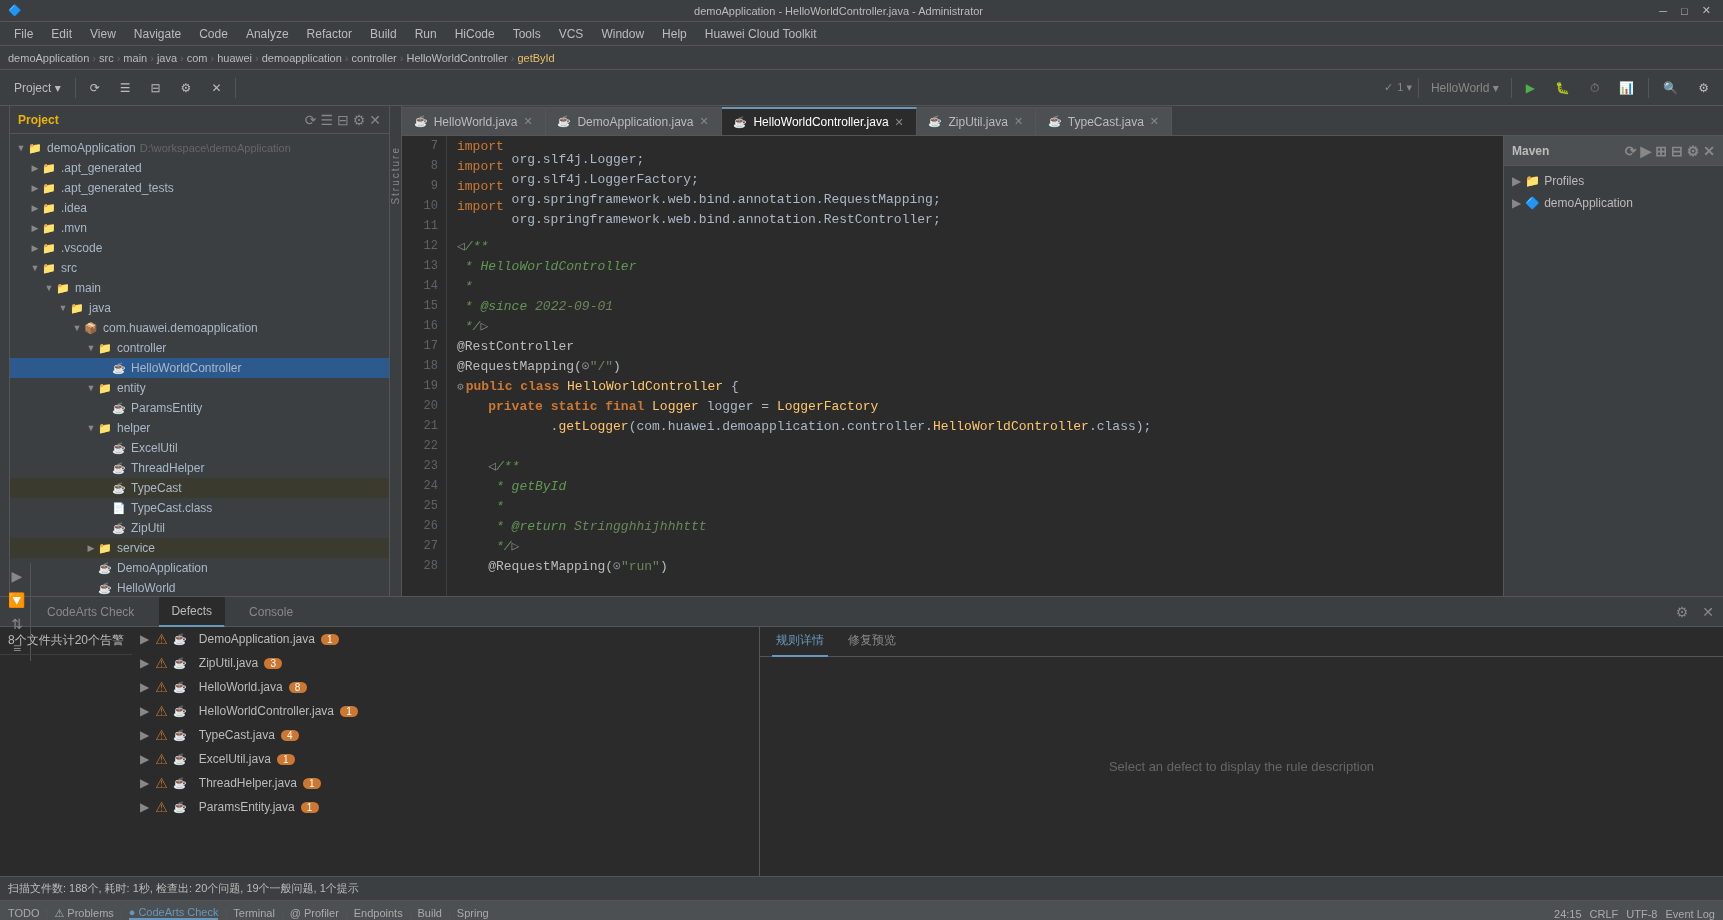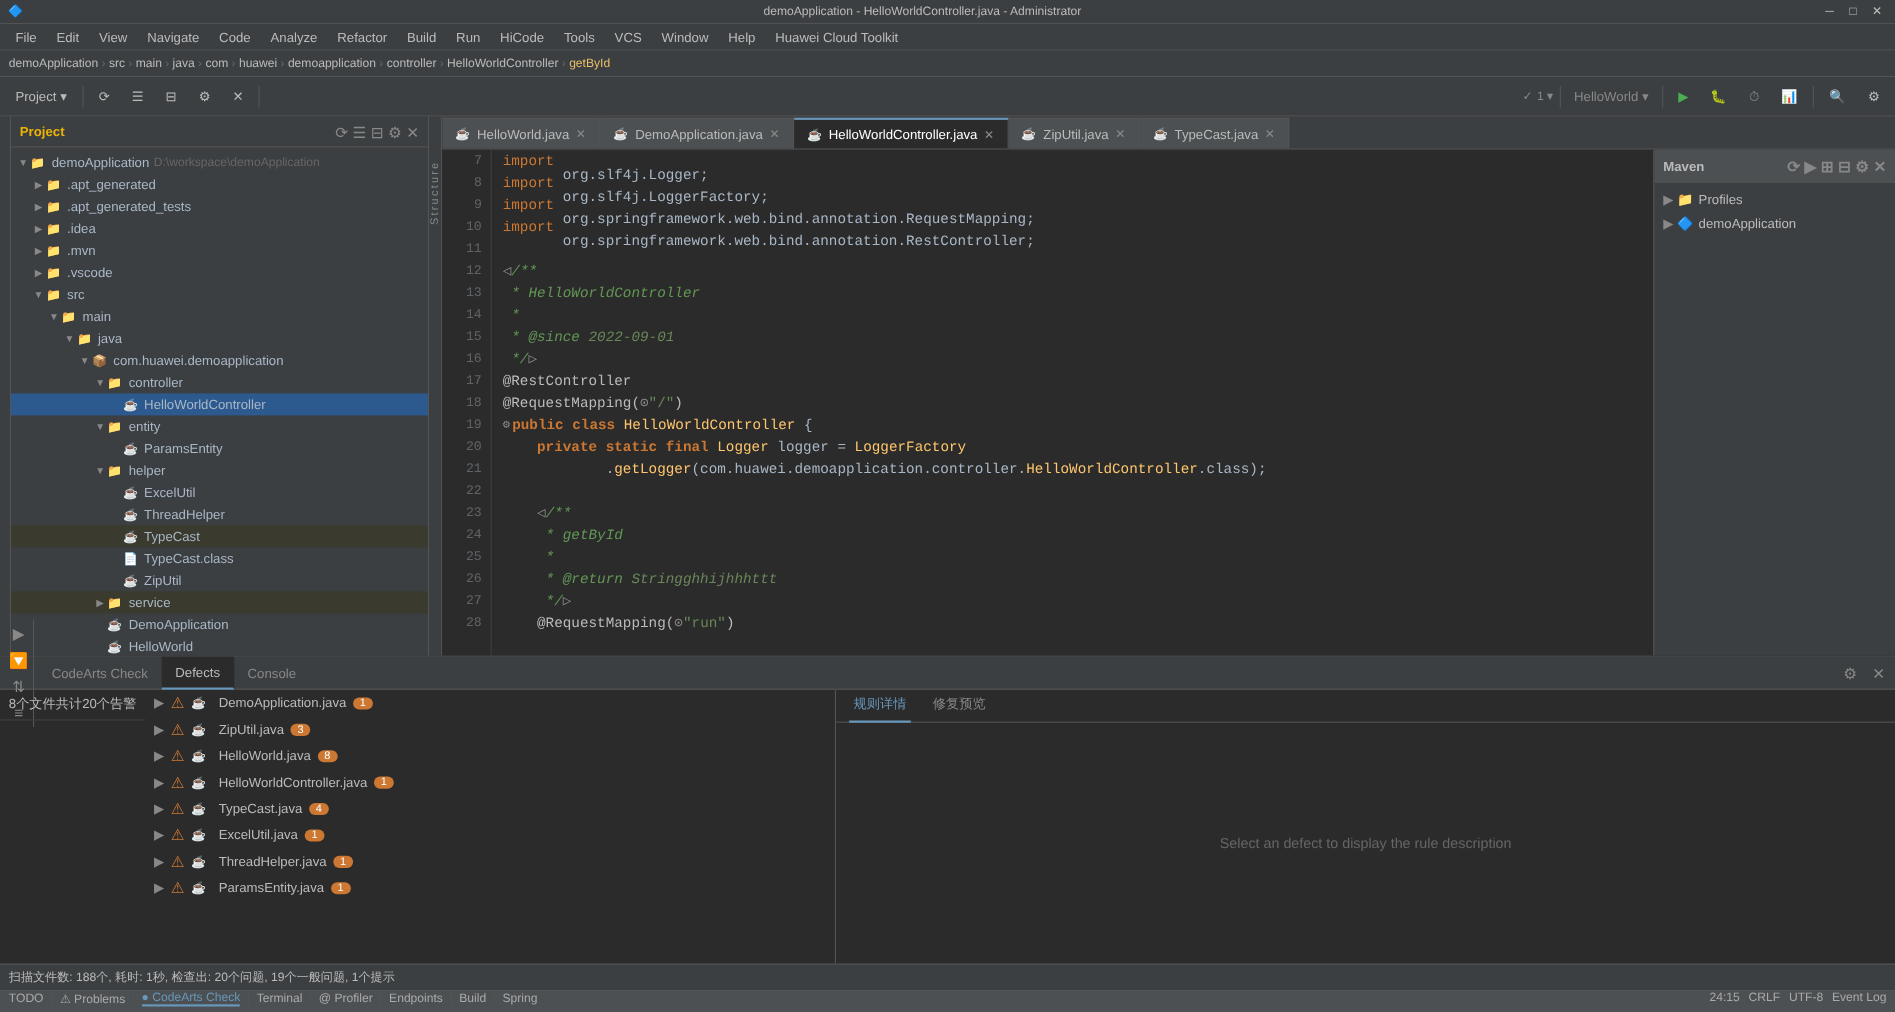--- a/index.html
+++ b/index.html
@@ -367,21 +367,21 @@
       color: #bbb;
       gap: 8px;
     }
     .status-left { display: flex; align-items: center; gap: 6px; }
 
     
     .app-status-bar {
       height: 20px;
       background: #4c5052;
       display: flex;
-      align-items: flex-start;
+      align-items: flex-end;
       padding: 0 8px;
       border-top: 1px solid #555;
       font-size: 11px;
       color: #aaa;
       gap: 8px;
     }
     .app-status-right { margin-left: auto; display: flex; gap: 8px; align-items: center; }
 
     
     ::-webkit-scrollbar { width: 6px; height: 6px; }
@@ -846,21 +846,21 @@
 
 <div class="bottom-panel">
   <div class="bottom-tabs">
 
     <div style="display:flex;flex-direction:column;gap:2px;padding:2px;border-right:1px solid #555;margin-right:4px;">
       <div class="bottom-tool-btn">▶</div>
       <div class="bottom-tool-btn">🔽</div>
       <div class="bottom-tool-btn">⇅</div>
       <div class="bottom-tool-btn">≡</div>
     </div>
-    <div style="display:flex;align-items:center;gap:0;height:48px;">
+    <div style="display:flex;align-items:center;gap:12px;height:48px;">
       <div class="bottom-tab">
         <span>CodeArts Check</span>
       </div>
       <div class="bottom-tab active">
         <span>Defects</span>
       </div>
       <div class="bottom-tab">
         <span>Console</span>
       </div>
     </div>

